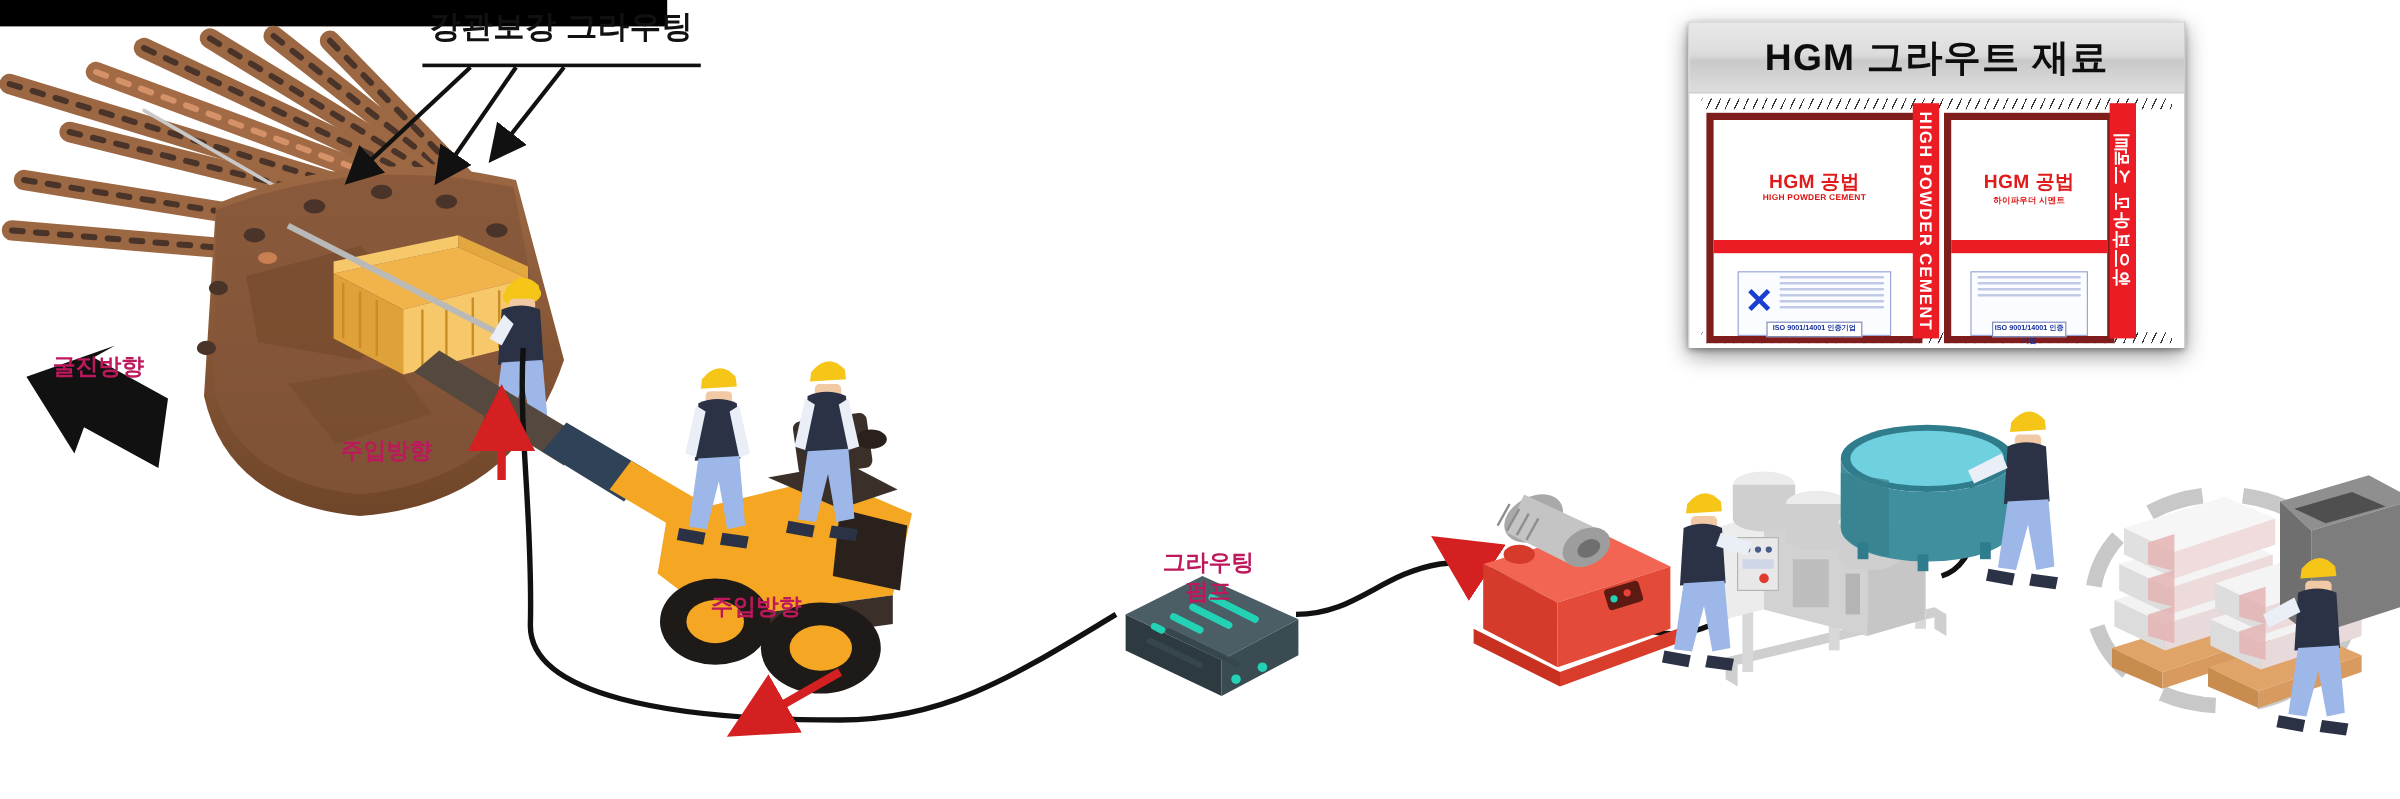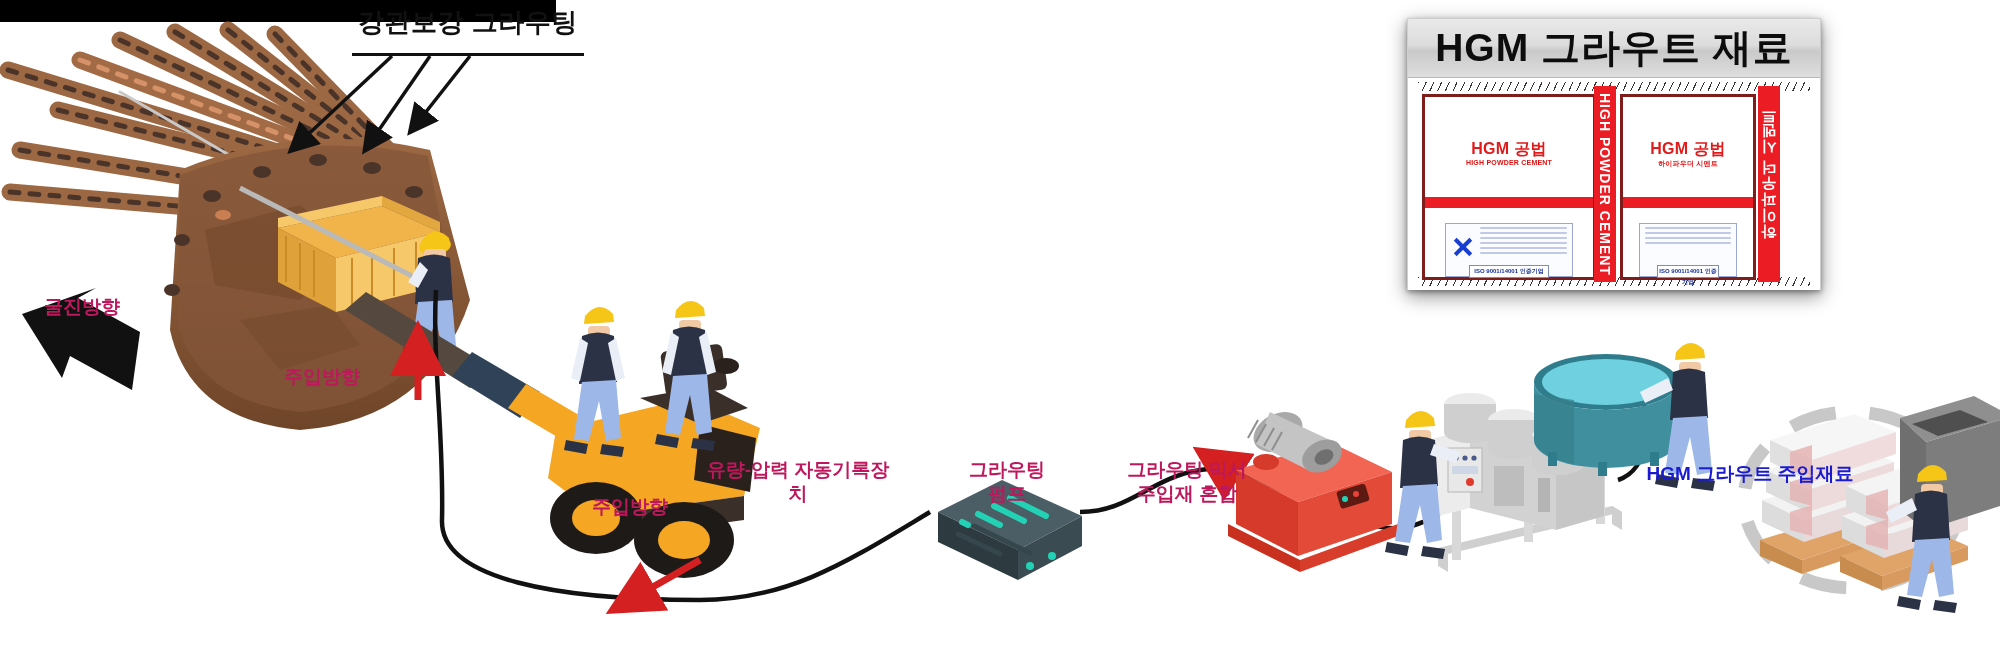--- a/index.html
+++ b/index.html
@@ -36,28 +36,28 @@
     background:#fdfdfd;
     box-shadow:0 6px 18px rgba(0,0,0,.45), 0 2px 5px rgba(0,0,0,.35);
     border:1px solid #cfcfcf;
   }
   .inset-head{
     height:58px;width:100%;
     background:linear-gradient(180deg,#e9e9e9 0%,#dcdcdc 45%,#c9c9c9 55%,#dedede 100%);
     display:flex;align-items:center;justify-content:center;
     border-bottom:1px solid #b9b9b9;
   }
-  .inset-title{font-size:39px;font-weight:bold;color:#0d0d0d;letter-spacing:1px;}
+  .inset-title{font-size:31px;font-weight:bold;color:#0d0d0d;letter-spacing:1px;}
   .inset-body{position:relative;width:100%;height:212px;background:#fff;overflow:hidden;}
   .stitch{position:absolute;left:10px;right:10px;height:9px;
     background:repeating-linear-gradient(115deg,#111 0 1px,transparent 1px 7px);
     opacity:.85;}
   .stitch.t{top:4px;} .stitch.b{bottom:4px;}
 
-  .bag{position:absolute;background:#fff;border:3px solid #7f1d1d;}
+  .bag{position:absolute;background:#fff;border:6px solid #7f1d1d;}
   .bagA{left:14px;top:16px;width:168px;height:180px;}
   .bagB{left:212px;top:16px;width:130px;height:180px;}
   .bag-brand{position:absolute;left:0;right:0;top:42px;text-align:center;
     font-size:16px;font-weight:bold;color:#e01b1b;letter-spacing:.3px;}
   .bag-sub{position:absolute;left:0;right:0;top:62px;text-align:center;
     font-size:7px;font-weight:bold;color:#d11;letter-spacing:.2px;}
   .bag-redbar{position:absolute;left:0;right:0;top:100px;height:11px;background:#ec1c24;}
   .bag-fineblock{position:absolute;left:12%;right:12%;top:126px;height:52px;
     border:1px solid #9aa7d6;background:#fbfcff;}
   .fineline{height:2px;margin:3px 5px;background:#8f9fd0;opacity:.55;border-radius:1px;}
@@ -465,29 +465,25 @@
     <div class="title-text">강관보강 그라우팅</div>
     <div class="title-rule"></div>
   </div>
 
   <div class="abs cap lbl-excav">굴진방향</div>
 
   <div class="abs cap lbl-inj1">주입방향</div>
 
   <div class="abs cap lbl-inj2">주입방향</div>
 
-  <div class="abs cap lbl-logger">유량-압력 자동기록장치</div>
 
   <div class="abs cap lbl-pump">그라우팅
 펌프</div>
 
-  <div class="abs cap lbl-mixer">그라우팅 믹서
-주입재 혼합</div>
-
-  <div class="abs cap blue lbl-material">HGM 그라우트 주입재료</div>
+
 
   <div class="abs inset">
     <div class="inset-head">
       <div class="inset-title">HGM 그라우트 재료</div>
     </div>
     <div class="inset-body">
       <div class="stitch t"></div>
       <div class="stitch b"></div>
 
       <div class="bag bagA">

